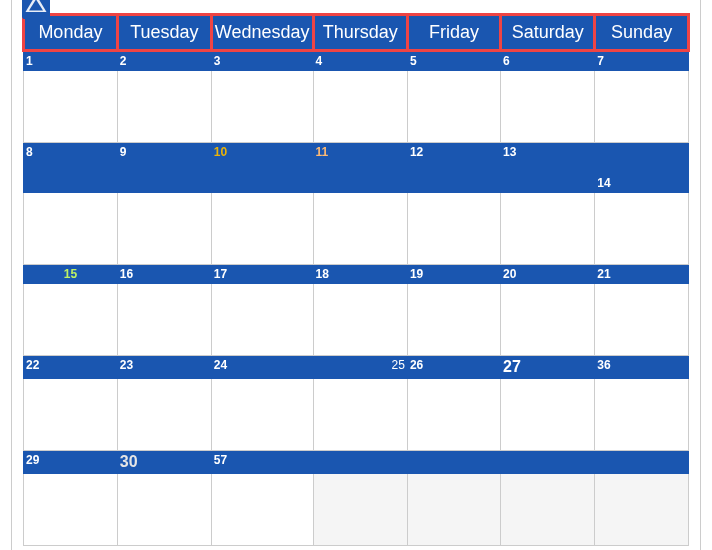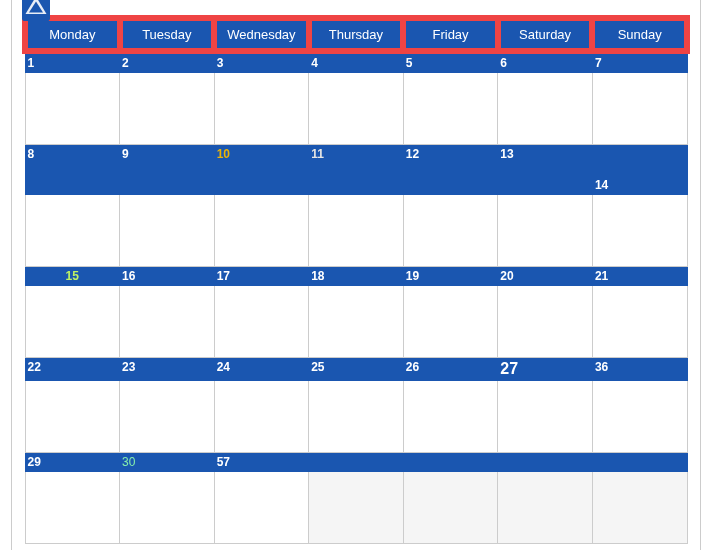--- a/index.html
+++ b/index.html
@@ -65,23 +65,23 @@
     }
     .calendar-table {
       width: 100%;
       border-collapse: collapse;
     }
     .calendar-table th {
       background-color: #1a56b0;
       color: #fff;
       text-align: center;
       padding: 6px 2px;
-      font-size: 13px;
+      font-size: 18px;
       font-weight: normal;
-      border: 6px solid #ef4444;
+      border: 3px solid #ef4444;
     }
     .calendar-table td {
       border: 1px solid #ccc;
       vertical-align: top;
       width: calc(100% / 7);
       height: 72px;
       padding: 3px 4px;
     }
     .day-num {
       font-size: 11px;
@@ -172,21 +172,21 @@
           <td>
             <span class="day-num" style="color: rgb(255, 255, 255); font-weight: bold; font-size: 12px;">8</span>
           </td>
           <td>
             <span class="day-num" style="color: rgb(255, 255, 255); font-weight: bold; font-size: 12px;">9</span>
           </td>
           <td>
             <span class="day-num" style="color: #eab308; font-weight: bold; font-size: 12px;">10</span>
           </td>
           <td>
-            <span class="day-num" style="color: #e5e5e5; font-weight: bold; font-size: 12px;">11</span>
+            <span class="day-num" style="color: #fdba74; font-weight: bold; font-size: 12px;">11</span>
           </td>
           <td>
             <span class="day-num" style="color: rgb(255, 255, 255); font-weight: bold; font-size: 12px;">12</span>
           </td>
           <td>
             <span class="day-num" style="color: rgb(255, 255, 255); font-weight: bold; font-size: 12px;">13</span>
           </td>
           <td>
             <span class="day-num" style="color: rgb(255, 255, 255); font-weight: bold; font-size: 12px; margin-top: 31px;">14</span>
           </td>
@@ -236,21 +236,21 @@
           <td>
             <span class="day-num" style="color: rgb(255, 255, 255); font-weight: bold; font-size: 12px;">22</span>
           </td>
           <td>
             <span class="day-num" style="color: rgb(255, 255, 255); font-weight: bold; font-size: 12px;">23</span>
           </td>
           <td>
             <span class="day-num" style="color: rgb(255, 255, 255); font-weight: bold; font-size: 12px;">24</span>
           </td>
           <td>
-            <span class="day-num" style="color: rgb(255, 255, 255); font-weight: bold; font-size: 12px;">25</span>
+            <span class="day-num" style="color: rgb(255, 255, 255); font-weight: normal; font-size: 12px; text-align: right;">25</span>
           </td>
           <td>
             <span class="day-num" style="color: rgb(255, 255, 255); font-weight: bold; font-size: 12px;">26</span>
           </td>
           <td>
             <span class="day-num" style="color: rgb(255, 255, 255); font-weight: bold; font-size: 16px;">27</span>
           </td>
           <td>
             <span class="day-num" style="color: rgb(255, 255, 255); font-weight: bold; font-size: 12px;">36</span>
           </td>
@@ -262,21 +262,21 @@
           <td></td>
           <td></td>
           <td></td>
           <td></td>
         </tr>
         <tr class="row-header">
           <td>
             <span class="day-num" style="color: rgb(255, 255, 255); font-weight: bold; font-size: 12px;">29</span>
           </td>
           <td>
-            <span class="day-num" style="color: #86efac; font-weight: normal; font-size: 12px;">30</span>
+            <span class="day-num" style="color: #e5e5e5; font-weight: bold; font-size: 16px;">30</span>
           </td>
           <td>
             <span class="day-num" style="color: rgb(255, 255, 255); font-weight: bold; font-size: 12px;">57</span>
           </td>
           <td></td>
           <td></td>
           <td></td>
           <td></td>
         </tr>
         <tr>

